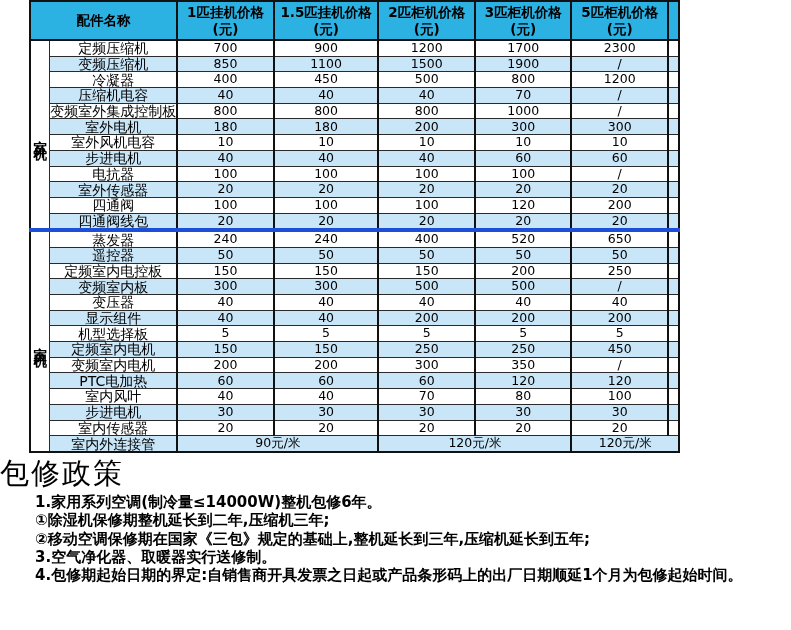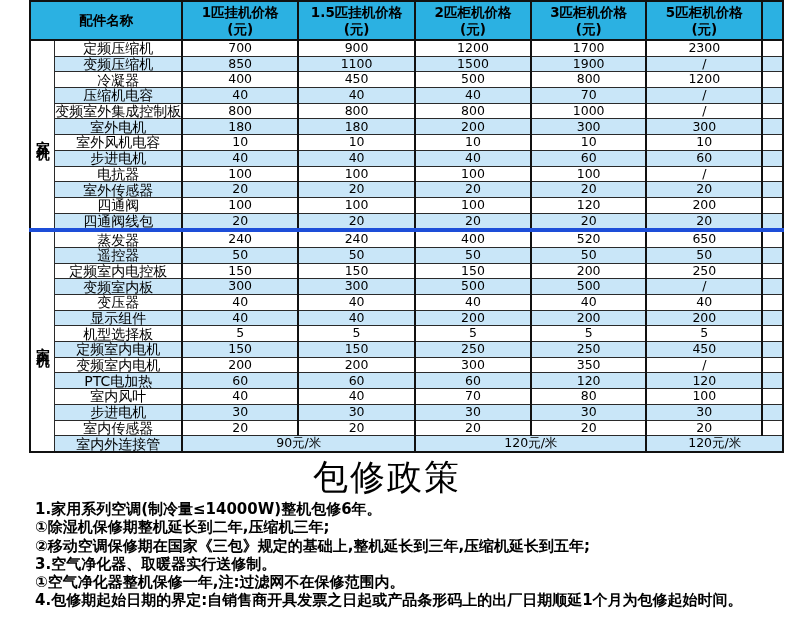--- a/index.html
+++ b/index.html
@@ -4,21 +4,21 @@
 <style>
   html, body {
     margin: 0; padding: 0;
     width: 791px; height: 630px;
     background: #ffffff;
     overflow: hidden;
     font-family: "DejaVu Sans", "Liberation Sans", sans-serif;
     color: #000;
   }
   .table-wrap {
-    width: 784px;
+    width: 680px;
     overflow: hidden;
   }
   table {
     border-collapse: collapse;
     table-layout: fixed;
     margin-left: 29px;
     border: 2px solid #111;
   }
   th, td {
     border: 1px solid #2a2a2a;
@@ -52,22 +52,22 @@
     text-orientation: upright;
     font-weight: bold;
     font-size: 13.5px;
     letter-spacing: 3px;
   }
   td.partial-cell { border-right: none; }
   .policy {
     margin: 0;
   }
   .policy-title {
-    text-align: center;
-    font-size: 35px;
+    text-align: left;
+    font-size: 29px;
     font-weight: 400;
     letter-spacing: 2px;
     line-height: 1.15;
     margin: 4px 17px 3px 0;
   }
   .policy-line {
     margin-left: 35px;
     margin-right: 4px;
     font-size: 15px;
     line-height: 18.2px;
@@ -353,15 +353,14 @@
       </tbody>
   </table>
 </div>
 
 <div class="policy">
   <div class="policy-title">包修政策</div>
   <div class="policy-line">1.家用系列空调(制冷量≤14000W)整机包修6年。</div>
   <div class="policy-line">①除湿机保修期整机延长到二年,压缩机三年;</div>
   <div class="policy-line">②移动空调保修期在国家《三包》规定的基础上,整机延长到三年,压缩机延长到五年;</div>
   <div class="policy-line">3.空气净化器、取暖器实行送修制。</div>
-  <div class="policy-line">①空气净化器整机保修一年,注:过滤网不在保修范围内。</div>
   <div class="policy-line">4.包修期起始日期的界定:自销售商开具发票之日起或产品条形码上的出厂日期顺延1个月为包修起始时间。</div>
 </div>
 
 </body></html>

